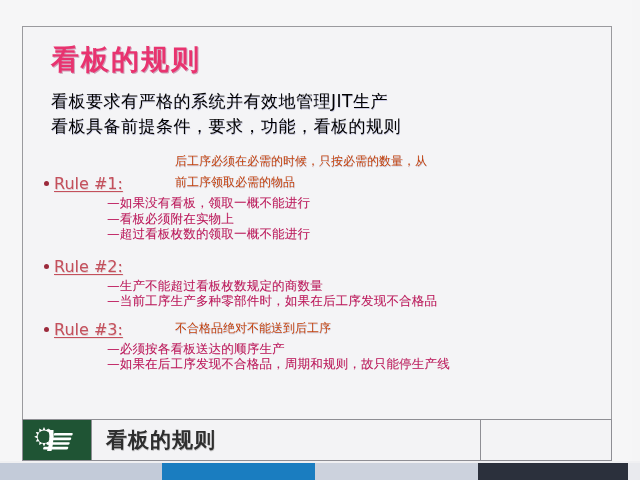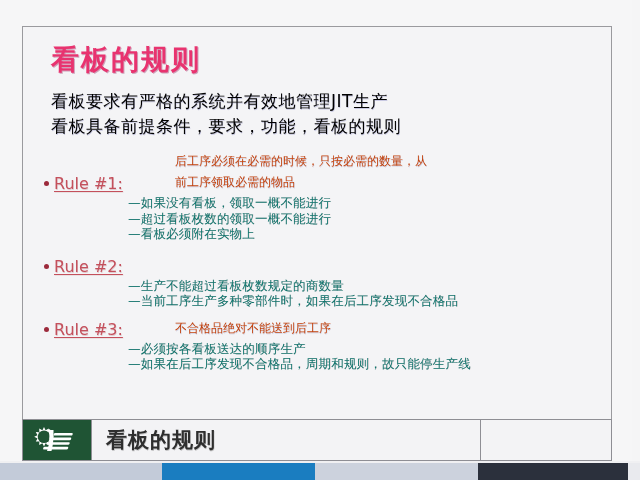--- a/index.html
+++ b/index.html
@@ -106,23 +106,23 @@
   .rule-main {
     color: #c2410c;
     font-size: 12px;
     line-height: 21px;
     max-width: 400px;
     text-shadow: 0.5px 0.5px 0 rgba(130,140,200,0.3);
   }
   .rule-main div { white-space: nowrap; }
 
   .rule-subs {
-    margin-left: 89px;
+    margin-left: 68px;
     margin-top: 2px;
-    color: #0f766e;
+    color: #be185d;
     font-size: 12.5px;
     line-height: 15.5px;
     letter-spacing: 0.2px;
     text-shadow: 0.4px 0.4px 0 rgba(170,90,100,0.28);
   }
   .rule-subs div { white-space: nowrap; }
 
   .gap-1 { height: 14px; }
   .gap-2 { height: 9px; }
 
@@ -212,22 +212,22 @@
             <span class="rule-bullet"></span>
             <span class="rule-label">Rule #1:</span>
           </div>
           <div class="rule-main">
             <div>后工序必须在必需的时候，只按必需的数量，从</div>
             <div>前工序领取必需的物品</div>
           </div>
         </div>
         <div class="rule-subs">
           <div>—如果没有看板，领取一概不能进行</div>
+          <div>—看板必须附在实物上</div>
           <div>—超过看板枚数的领取一概不能进行</div>
-          <div>—看板必须附在实物上</div>
         </div>
       </div>
 
       <div class="gap-1"></div>
 
       <div class="rule-block">
         <div class="rule-head">
           <div class="rule-label-wrap">
             <span class="rule-bullet"></span>
             <span class="rule-label">Rule #2:</span>

